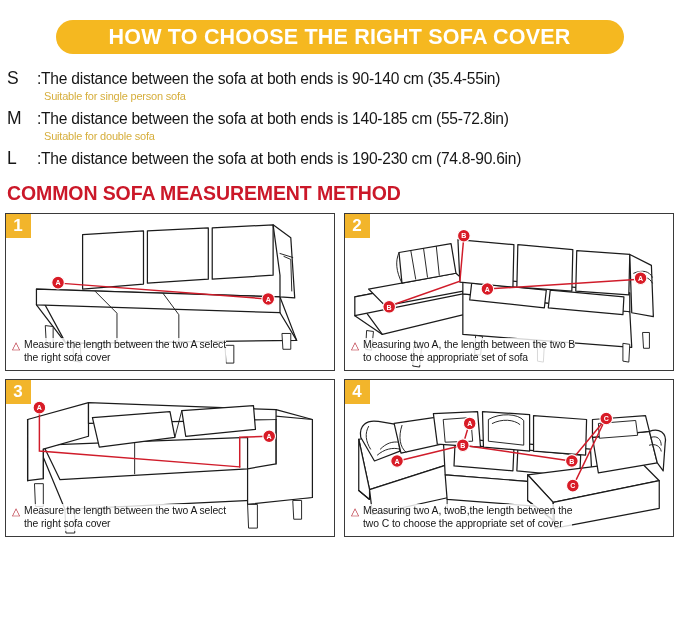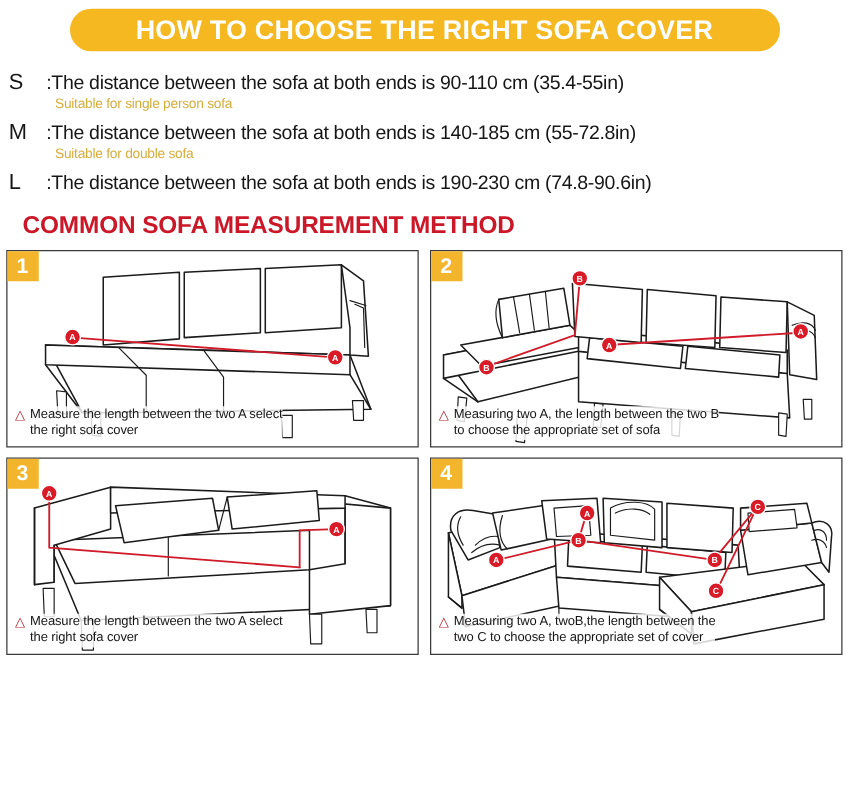--- a/index.html
+++ b/index.html
@@ -12,21 +12,21 @@
     width: 679px;
     height: 637px;
     font-family: "Liberation Sans", sans-serif;
     color: #1a1a1a;
     overflow: hidden;
     position: relative;
   }
 
   
   .header-wrap {
-    padding-top: 7px;
+    padding-top: 20px;
     display: flex;
     justify-content: center;
   }
   .header-pill {
     background: #F5B820;
     border-radius: 999px;
     width: 568px;
     height: 34px;
     display: flex;
     align-items: center;
@@ -69,21 +69,21 @@
     margin-left: 37px;
     font-size: 11px;
     color: #D6AE3C;
     letter-spacing: -0.2px;
     margin-top: 1px;
   }
 
   
   .section-title {
     margin-top: 13px;
-    padding-left: 18px;
+    padding-left: 7px;
     color: #CB1829;
     font-size: 19.5px;
     font-weight: bold;
     letter-spacing: -0.1px;
   }
 
   
   .panel-grid {
     margin-top: 8px;
     padding: 0 5px;
@@ -164,21 +164,21 @@
   <div class="header-pill">
     <span>HOW TO CHOOSE THE RIGHT SOFA COVER</span>
   </div>
 </div>
 
 <div class="size-list">
 
   <div class="size-row">
     <div class="size-line">
       <div class="size-code">S</div>
-      <div class="size-desc">:The distance between the sofa at both ends is 90-110 cm (35.4-55in)</div>
+      <div class="size-desc">:The distance between the sofa at both ends is 90-140 cm (35.4-55in)</div>
     </div>
     <div class="size-note">Suitable for single person sofa</div>
   </div>
 
   <div class="size-row">
     <div class="size-line">
       <div class="size-code">M</div>
       <div class="size-desc">:The distance between the sofa at both ends is 140-185 cm (55-72.8in)</div>
     </div>
     <div class="size-note">Suitable for double sofa</div>

